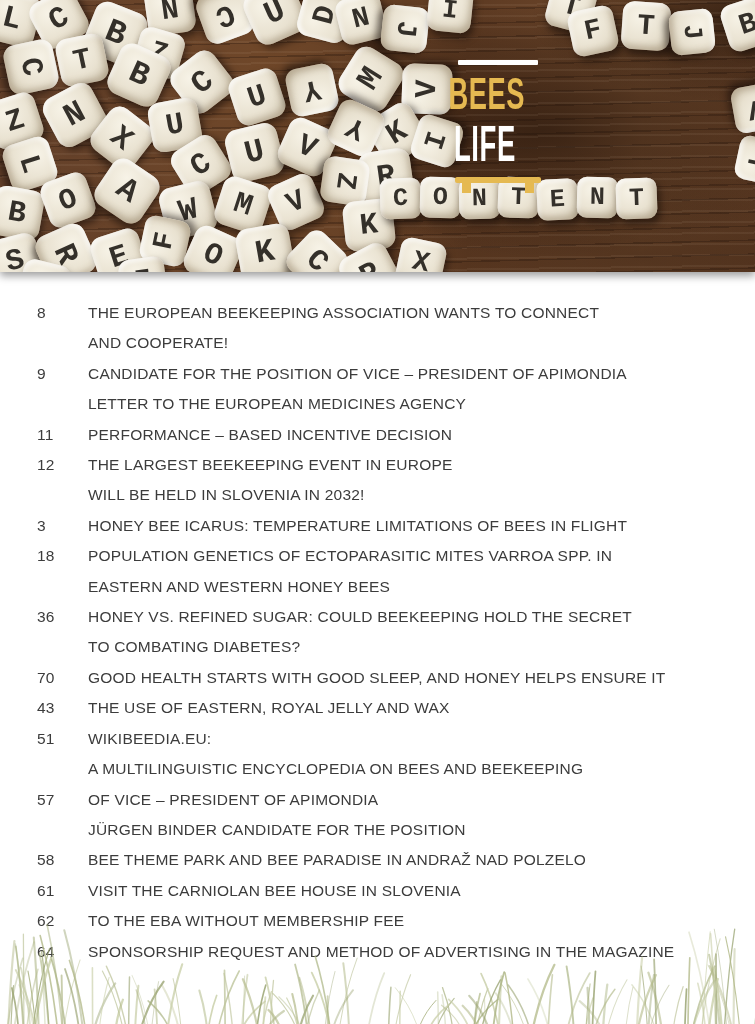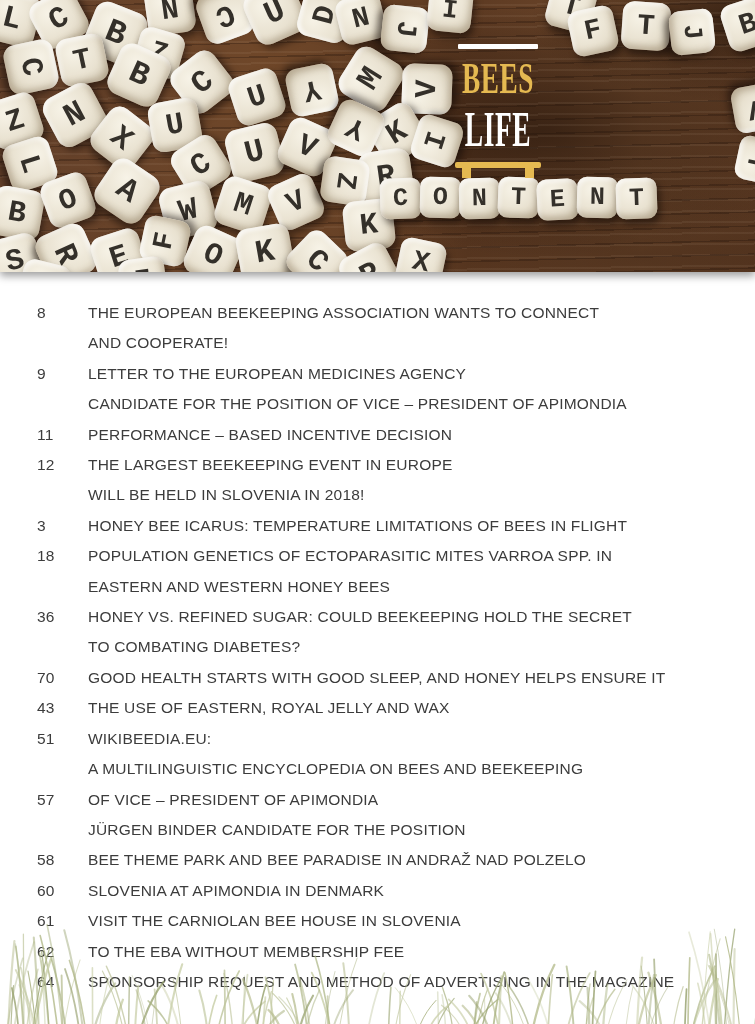--- a/index.html
+++ b/index.html
@@ -26,21 +26,21 @@
     background:radial-gradient(circle at 36% 30%, #f7f3e7 0%, #e9e2d1 55%, #d2c9b3 100%);
     border-radius:24%;
     box-shadow:3px 5px 7px rgba(12,6,3,.5),
                inset -3px -4px 6px rgba(110,85,55,.30),
                inset 2px 3px 4px rgba(255,255,255,.75);
     color:#34302a;
     font-family:"Liberation Mono","DejaVu Sans Mono",monospace;
     font-weight:700;line-height:1;
   }
   
-  .logo{position:absolute;left:418px;top:44px;width:160px;text-align:center;z-index:5;font-family:Liberation Serif, serif;}
+  .logo{position:absolute;left:418px;top:60px;width:160px;z-index:5;}
   .logo .bar-top{margin:0 auto;width:80px;height:5px;background:#ffffff;border-radius:1px;}
   .logo .word{font-weight:700;letter-spacing:1px;transform-origin:center top;}
   .logo .bees{font-size:44px;transform:scaleX(.62);margin-top:4px;}
   .logo .life{font-size:50px;transform:scaleX(.55);margin-top:-4px;}
   .bench{position:relative;margin:4px auto 0;width:86px;height:16px;}
   .bench .seat{position:absolute;left:0;top:0;width:86px;height:6px;border-radius:2px;}
   .bench .leg{position:absolute;top:5px;width:9px;height:11px;}
   .bench .leg.l{left:7px;}  .bench .leg.r{right:7px;}
   
   .toc{
@@ -276,35 +276,35 @@
       <div class="toc-item">
         <div class="toc-num">8</div>
         <div class="toc-titles">
           <div class="toc-line">THE EUROPEAN BEEKEEPING ASSOCIATION WANTS TO CONNECT</div>
           <div class="toc-line">AND COOPERATE!</div>
         </div>
       </div>
       <div class="toc-item">
         <div class="toc-num">9</div>
         <div class="toc-titles">
+          <div class="toc-line">CANDIDATE FOR THE POSITION OF VICE – PRESIDENT OF APIMONDIA</div>
           <div class="toc-line">LETTER TO THE EUROPEAN MEDICINES AGENCY</div>
-          <div class="toc-line">CANDIDATE FOR THE POSITION OF VICE – PRESIDENT OF APIMONDIA</div>
         </div>
       </div>
       <div class="toc-item">
         <div class="toc-num">11</div>
         <div class="toc-titles">
           <div class="toc-line">PERFORMANCE – BASED INCENTIVE DECISION</div>
         </div>
       </div>
       <div class="toc-item">
         <div class="toc-num">12</div>
         <div class="toc-titles">
           <div class="toc-line">THE LARGEST BEEKEEPING EVENT IN EUROPE</div>
-          <div class="toc-line">WILL BE HELD IN SLOVENIA IN 2018!</div>
+          <div class="toc-line">WILL BE HELD IN SLOVENIA IN 2032!</div>
         </div>
       </div>
       <div class="toc-item">
         <div class="toc-num">3</div>
         <div class="toc-titles">
           <div class="toc-line">HONEY BEE ICARUS: TEMPERATURE LIMITATIONS OF BEES IN FLIGHT</div>
         </div>
       </div>
       <div class="toc-item">
         <div class="toc-num">18</div>
@@ -343,26 +343,20 @@
         <div class="toc-num">57</div>
         <div class="toc-titles">
           <div class="toc-line">OF VICE – PRESIDENT OF APIMONDIA</div>
           <div class="toc-line">JÜRGEN BINDER CANDIDATE FOR THE POSITION</div>
         </div>
       </div>
       <div class="toc-item">
         <div class="toc-num">58</div>
         <div class="toc-titles">
           <div class="toc-line">BEE THEME PARK AND BEE PARADISE IN ANDRAŽ NAD POLZELO</div>
-        </div>
-      </div>
-      <div class="toc-item">
-        <div class="toc-num">60</div>
-        <div class="toc-titles">
-          <div class="toc-line">SLOVENIA AT APIMONDIA IN DENMARK</div>
         </div>
       </div>
       <div class="toc-item">
         <div class="toc-num">61</div>
         <div class="toc-titles">
           <div class="toc-line">VISIT THE CARNIOLAN BEE HOUSE IN SLOVENIA</div>
         </div>
       </div>
       <div class="toc-item">
         <div class="toc-num">62</div>

